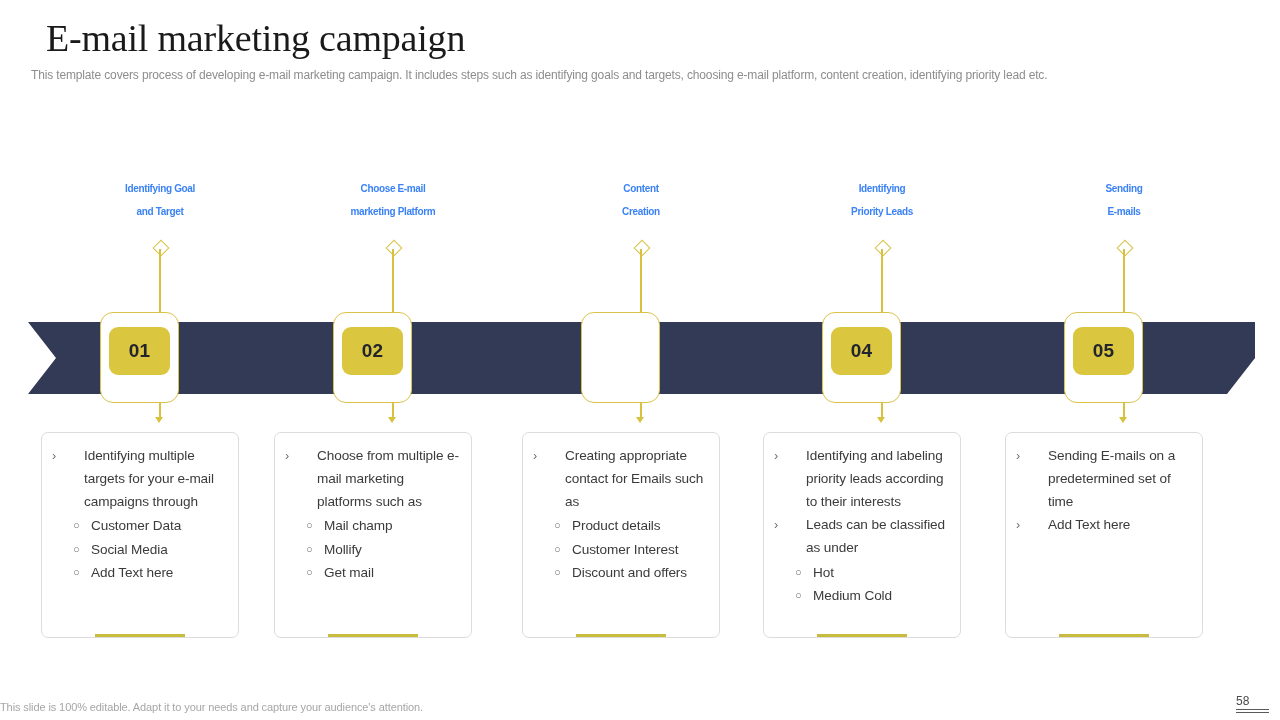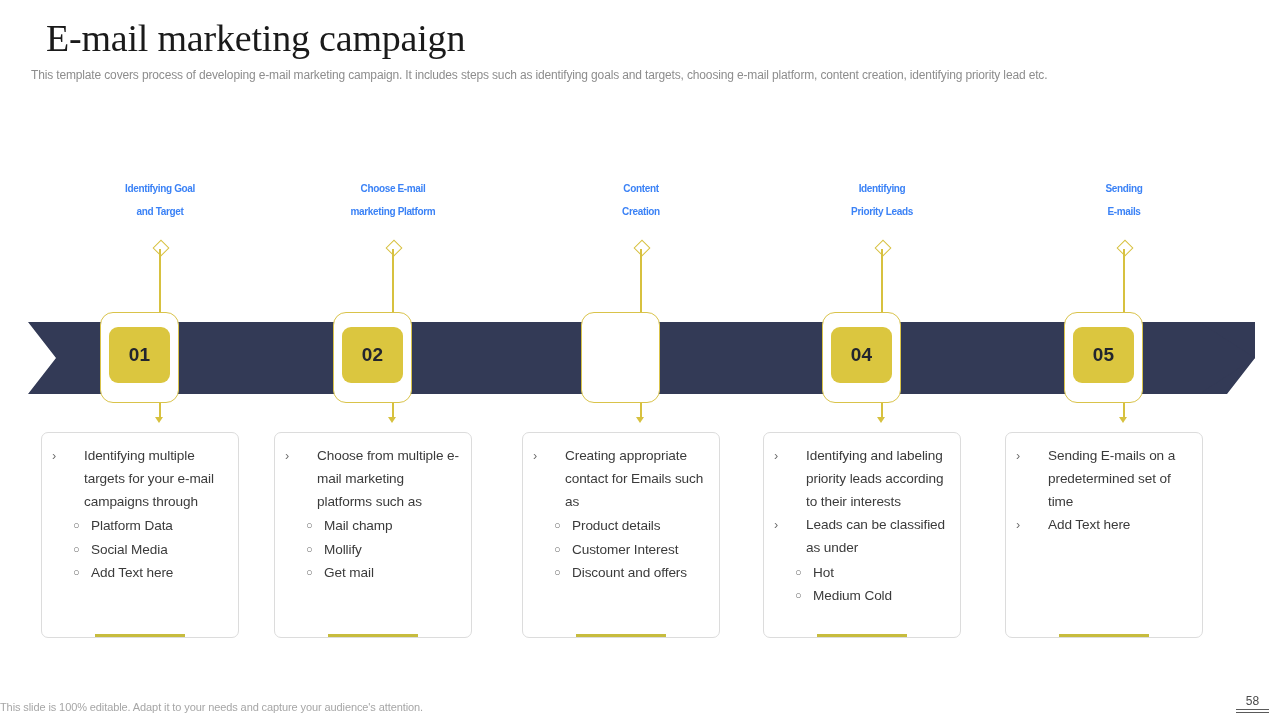--- a/index.html
+++ b/index.html
@@ -136,21 +136,21 @@
     background: #ffffff;
     border: 1px solid #d9c34a;
     border-radius: 13px;
     box-sizing: border-box;
   }
   .badge {
     position: absolute;
     top: 327px;
     left: 69px;
     width: 61px;
-    height: 56px;
+    height: 48px;
     background: #dbc63f;
     border-radius: 9px;
     display: flex;
     align-items: center;
     justify-content: center;
     font-size: 19px;
     font-weight: bold;
     color: #22252e;
     letter-spacing: 0.2px;
   }
@@ -232,21 +232,20 @@
     text-align: left;
     font-size: 11px;
     color: #a6a6a6;
     letter-spacing: -0.1px;
   }
   #page-number-box {
     position: absolute;
     right: 11px;
     top: 694px;
     width: 33px;
-    text-align: center;
   }
   #page-number {
     font-size: 12px;
     color: #4a4a4a;
     line-height: 14px;
   }
   #page-rule-a {
     height: 1px;
     background: #5a5a5a;
     margin-top: 1px;
@@ -279,21 +278,21 @@
       <div class="badge-frame"></div>
       <div class="badge">01</div>
       <div class="card">
         <div class="card-body">
           <div class="bullet-l1">
             <span class="mark">›</span>
             <span class="txt">Identifying  multiple targets for your  e-mail campaigns through</span>
           </div>
           <div class="bullet-l2">
             <span class="mark">○</span>
-            <span class="txt">Platform Data</span>
+            <span class="txt">Customer Data</span>
           </div>
           <div class="bullet-l2">
             <span class="mark">○</span>
             <span class="txt">Social Media</span>
           </div>
           <div class="bullet-l2">
             <span class="mark">○</span>
             <span class="txt">Add Text here</span>
           </div>
         </div>

